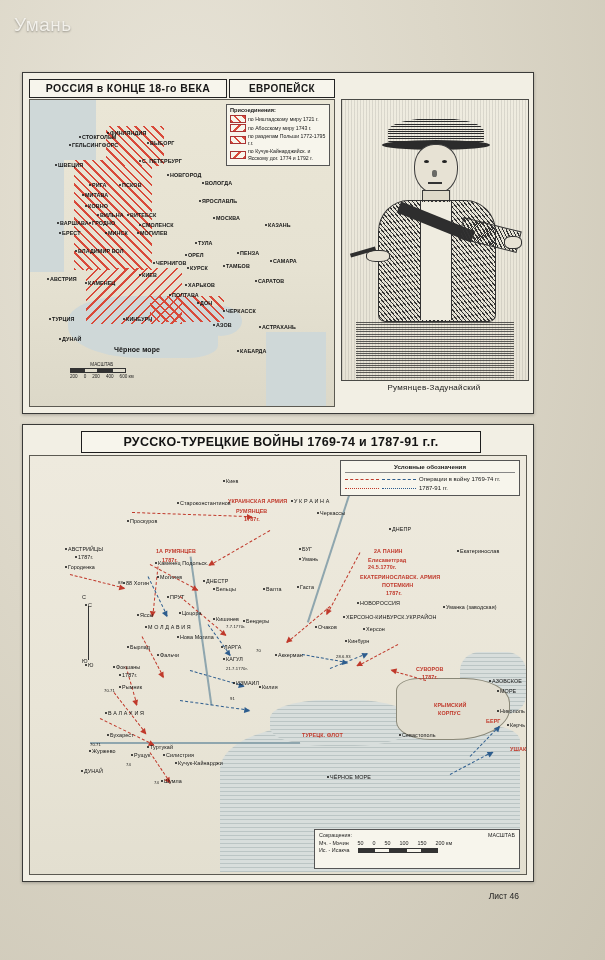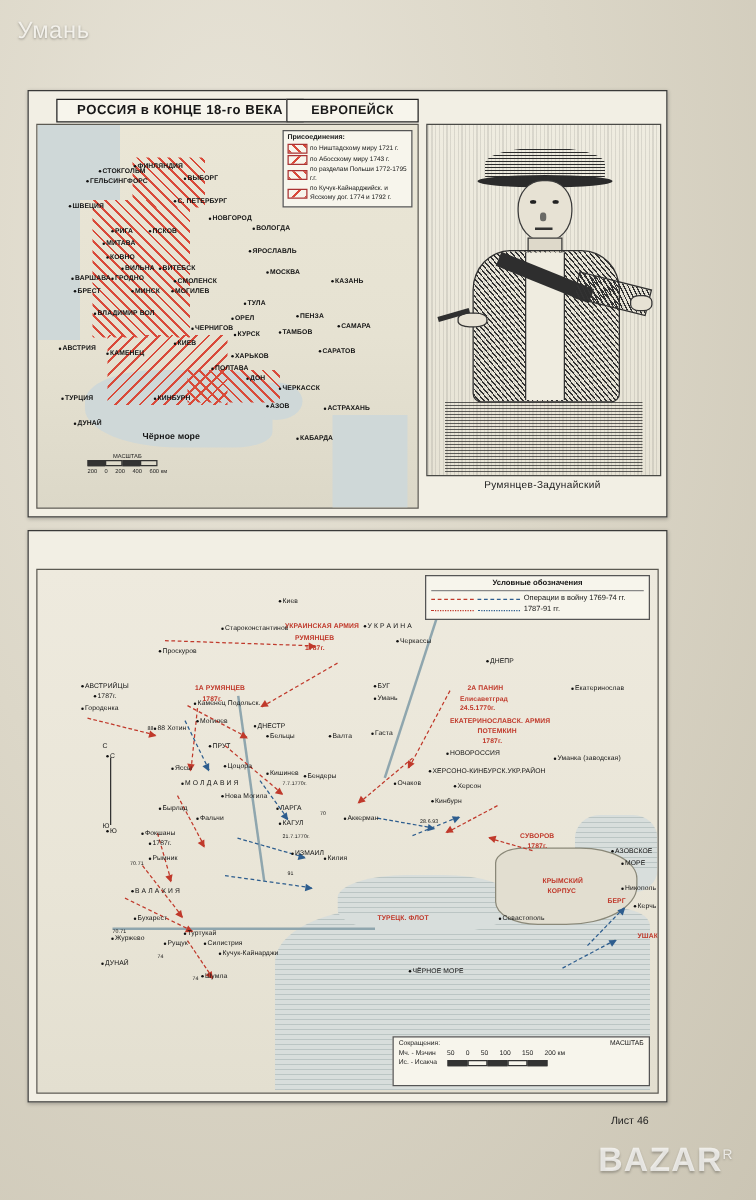--- a/index.html
+++ b/index.html
@@ -42,21 +42,21 @@
 
   .title-bar{
     position:absolute;
     border:1.5px solid #222;
     background:#f7f5ec;
     font-weight:bold;
     text-align:center;
     letter-spacing:.4px;
     color:#171717;
   }
-  #t1{left:22px;top:6px;width:196px;height:17px;font-size:10.5px;line-height:17px;}
+  #t1{left:6px;top:6px;width:196px;height:17px;font-size:10.5px;line-height:17px;}
   #t2{left:206px;top:6px;width:104px;height:17px;font-size:10px;line-height:17px;}
 
   
   #map1{
     position:absolute;left:6px;top:26px;width:304px;height:306px;
     background:linear-gradient(180deg,#eae6d6 0%,#e6e2d2 55%,#dcd8c8 100%);
     border:1px solid #5c5a52;
     overflow:hidden;
   }
   .sea{
@@ -346,20 +346,21 @@
 
       <div class="pz" style="left:24px;top:150px;width:22px;height:10px;background:#e7e2d4;border:1px solid #333;border-radius:40%;"></div>
       <div class="pz" style="left:8px;top:150px;width:26px;height:4px;background:#2f2f2f;transform:rotate(-16deg);"></div>
 
       <div class="pz hatchdark" style="left:14px;top:220px;width:158px;height:58px;opacity:.75;"></div>
     </div>
     <div class="pcap">Румянцев-Задунайский</div>
   </div>
 
   <div class="plate" id="bottom-plate">
+    <div id="btitle">РУССКО-ТУРЕЦКИЕ ВОЙНЫ 1769-74 и 1787-91 г.г.</div>
 
     <div id="map2">
 
       <div class="sea2" style="left:190px;top:270px;width:300px;height:146px;border-radius:30% 10% 0 0;"></div>
       <div class="sea2" style="left:240px;top:244px;width:140px;height:46px;border-radius:40%;"></div>
 
       <div class="sea2" style="left:430px;top:196px;width:66px;height:62px;border-radius:30%;"></div>
 
       <div class="pz" style="position:absolute;left:366px;top:222px;width:112px;height:60px;background:#e2ded0;border:1px solid #8a8878;border-radius:20% 40% 50% 30%;"></div>
 
@@ -590,16 +591,13 @@
               <i style="display:block;width:14px;height:3px;border:.5px solid #333;background:#333;"></i>
             </div>
           </div>
         </div>
       </div>
     </div>
 
     <div class="sheet">Лист 46</div>
   </div>
 
-  <div class="watermark-br">
-    <span>BAZAR</span><span class="wm-r">R</span>
-  </div>
 </div>
 
 </body></html>

